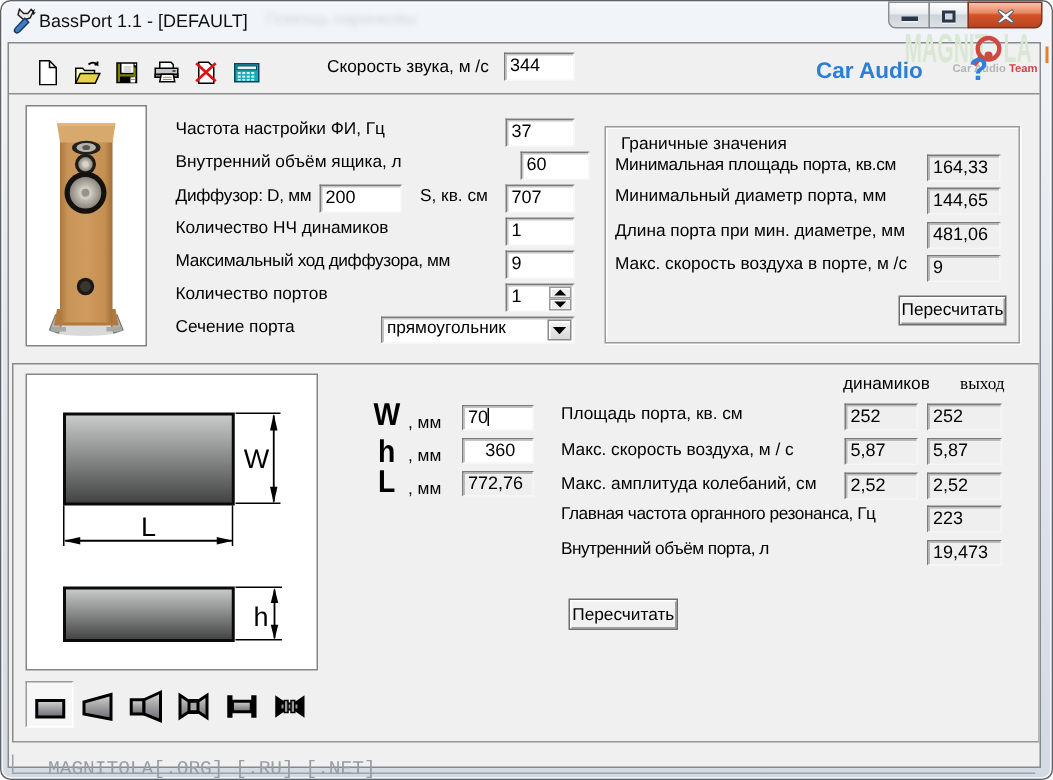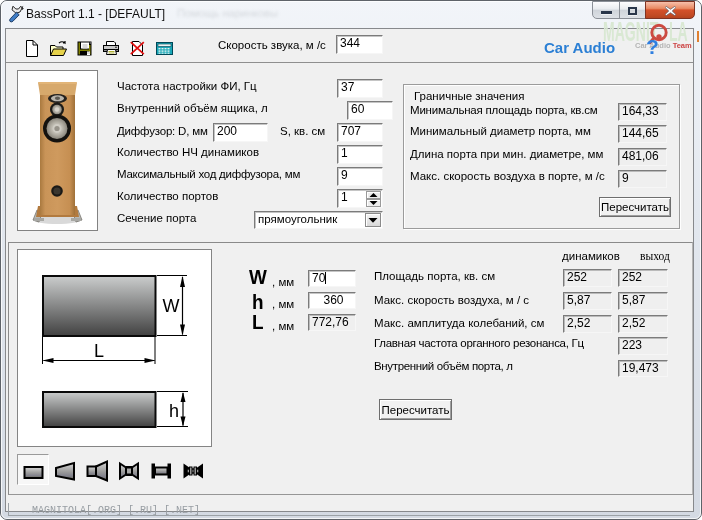--- a/index.html
+++ b/index.html
@@ -284,21 +284,21 @@
 
   <path d="M166.5 9.5 L174.5 15 L174.5 19 L166.5 24.5 Z" fill="#000"></path>
   <path d="M186 9.5 L178 15 L178 19 L186 24.5 Z" fill="#000"></path>
   <rect x="170" y="15" width="12" height="4" fill="#9a9a9a" stroke="#000" stroke-width="1.4"></rect>
   <rect x="172.5" y="13" width="2.5" height="8" fill="#9a9a9a" stroke="#000" stroke-width="1"></rect>
   <rect x="177" y="13" width="2.5" height="8" fill="#9a9a9a" stroke="#000" stroke-width="1"></rect>
 </svg>
 
 <div class="abs" style="left:8px;top:503px;width:1px;height:12px;background:#9ba1a6;"></div>
 <div class="abs" style="left:8px;top:515px;width:682px;height:1px;background:#9ba1a6;"></div>
-<div class="abs" style="left:32px;top:505px;font-family:'Liberation Mono',monospace;font-size:10px;color:#979da2;">MAGNITOLA[.ORG] [.RU] [.NET]</div>
+<div class="abs" style="left:32px;top:505px;font-family:'Liberation Mono',monospace;font-size:13px;color:#979da2;">MAGNITOLA[.ORG] [.RU] [.NET]</div>
 
 <div class="abs" style="left:603px;top:16.5px;font-size:27px;font-weight:bold;color:#d9e8d3;white-space:nowrap;transform:scale(0.52,1);transform-origin:0 0;letter-spacing:0;">MAGNIT<span style="opacity:0;">O</span>LA</div>
 <svg class="abs" style="left:645px;top:23px;" width="30" height="24" viewBox="0 0 30 24">
   <circle cx="14" cy="9.5" r="7.2" fill="none" stroke="#cc4a42" stroke-width="2.9"></circle>
   <circle cx="14" cy="14" r="2.7" fill="#cc4a42"></circle>
   <path d="M8.8 14.8 L4.5 20.5" stroke="#cc4a42" stroke-width="3"></path>
 </svg>
 <div class="abs" style="left:635px;top:41px;font-size:7.5px;font-weight:bold;color:#b4b4b4;white-space:nowrap;">Car Audio <span style="color:#cc4444;">Team</span></div>
 <div class="abs" style="left:646px;top:35px;font-size:21px;font-weight:bold;color:#2f7fe0;">?</div>
 <div class="abs" style="left:697px;top:31px;width:2px;height:11px;background:#e08030;"></div>

